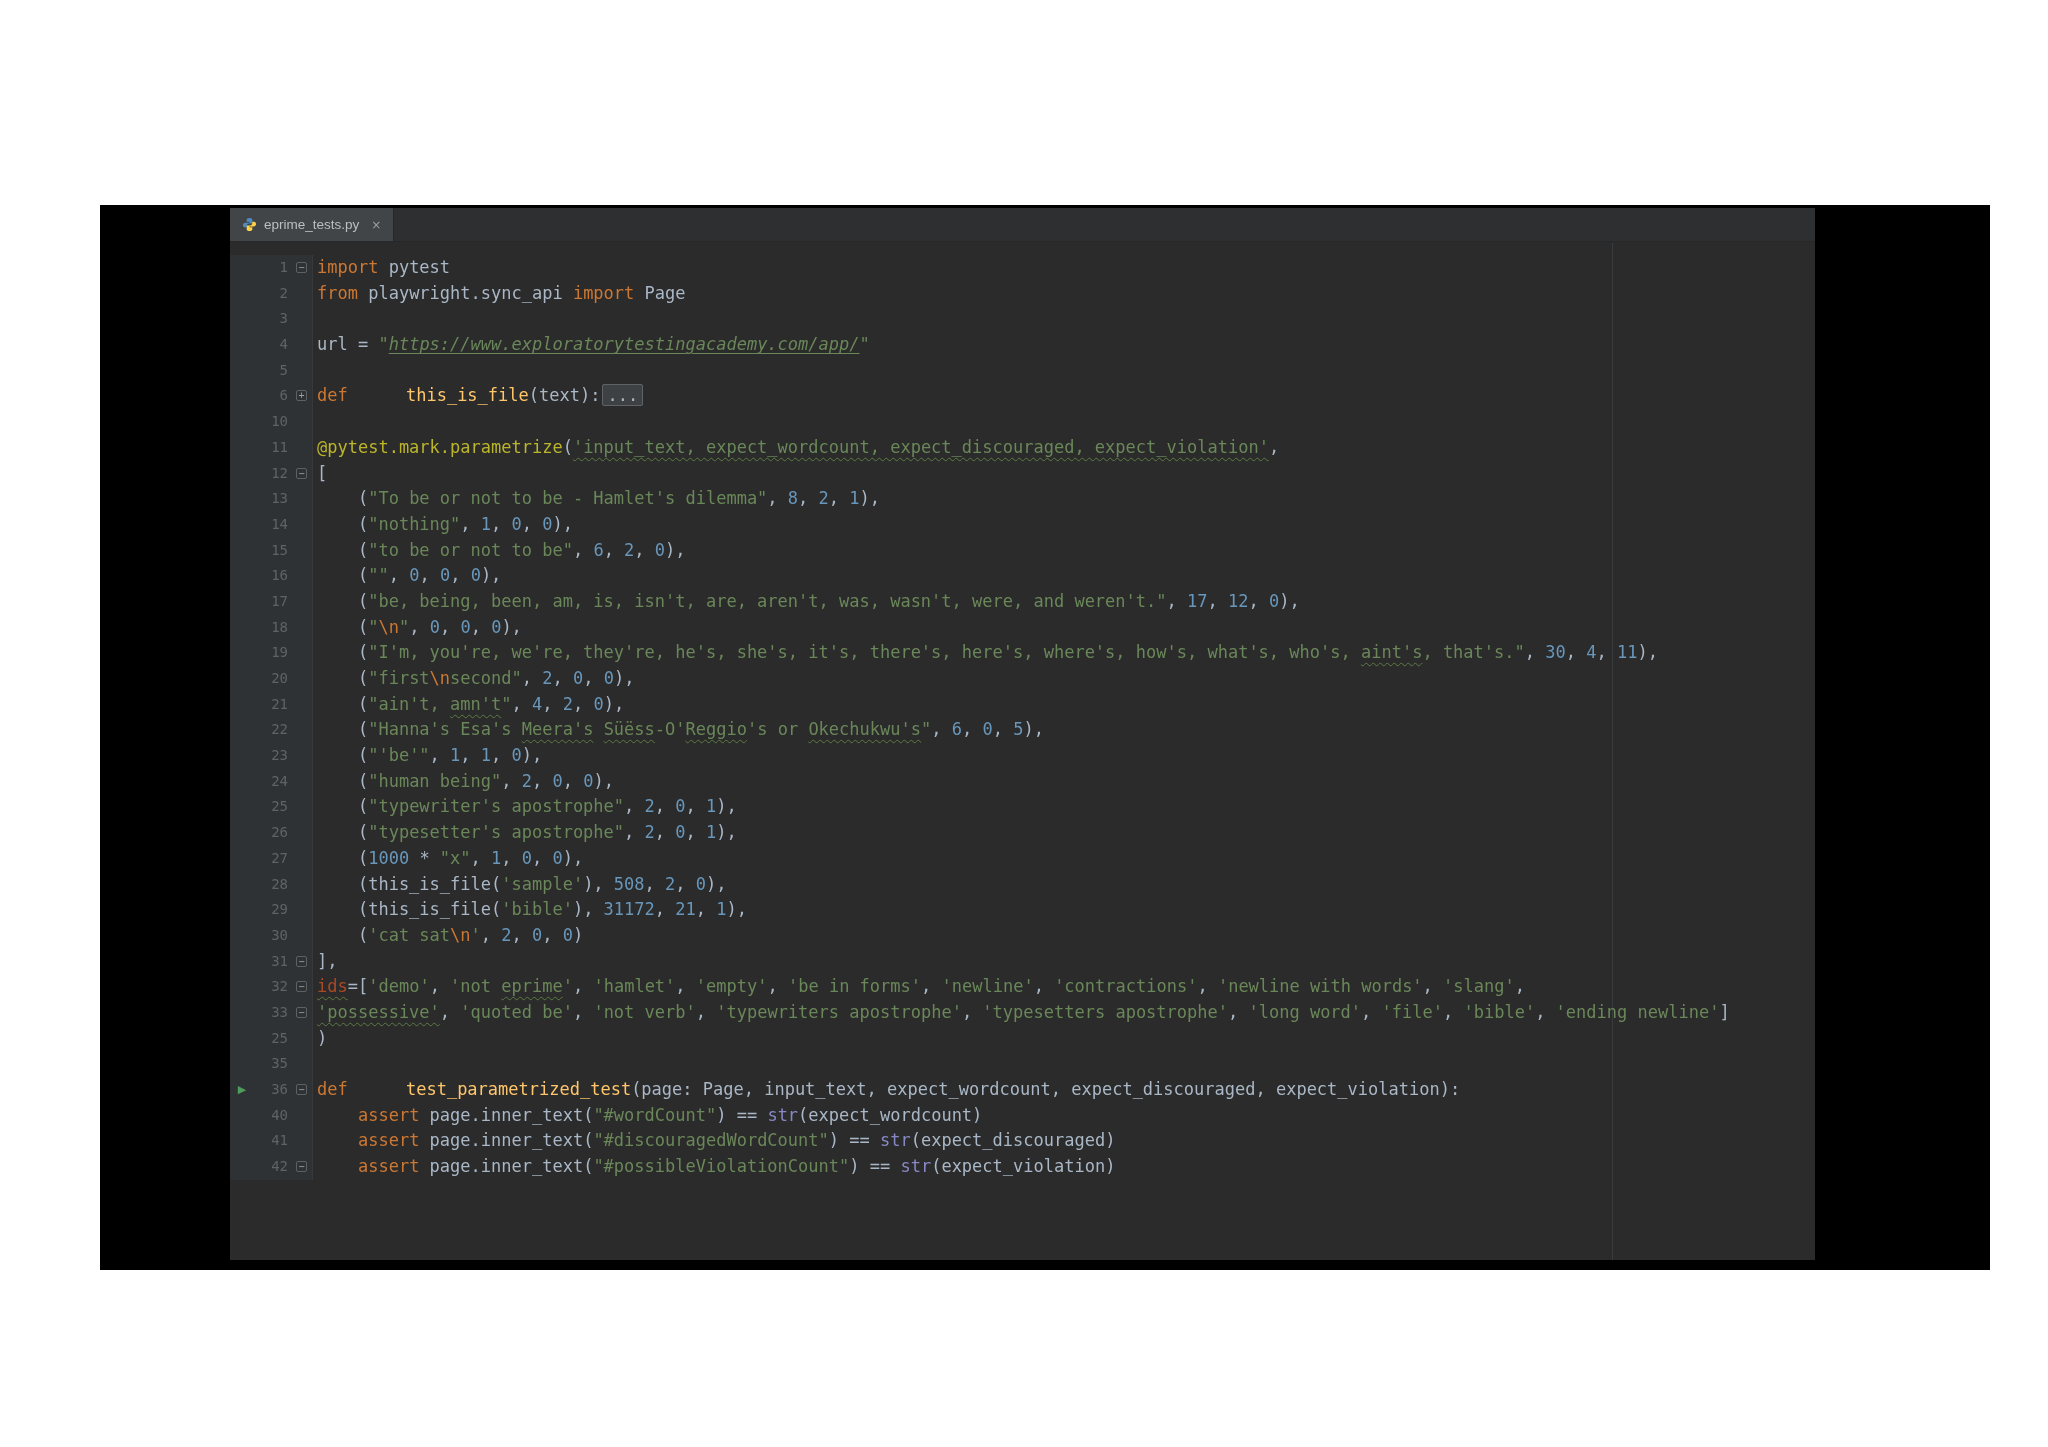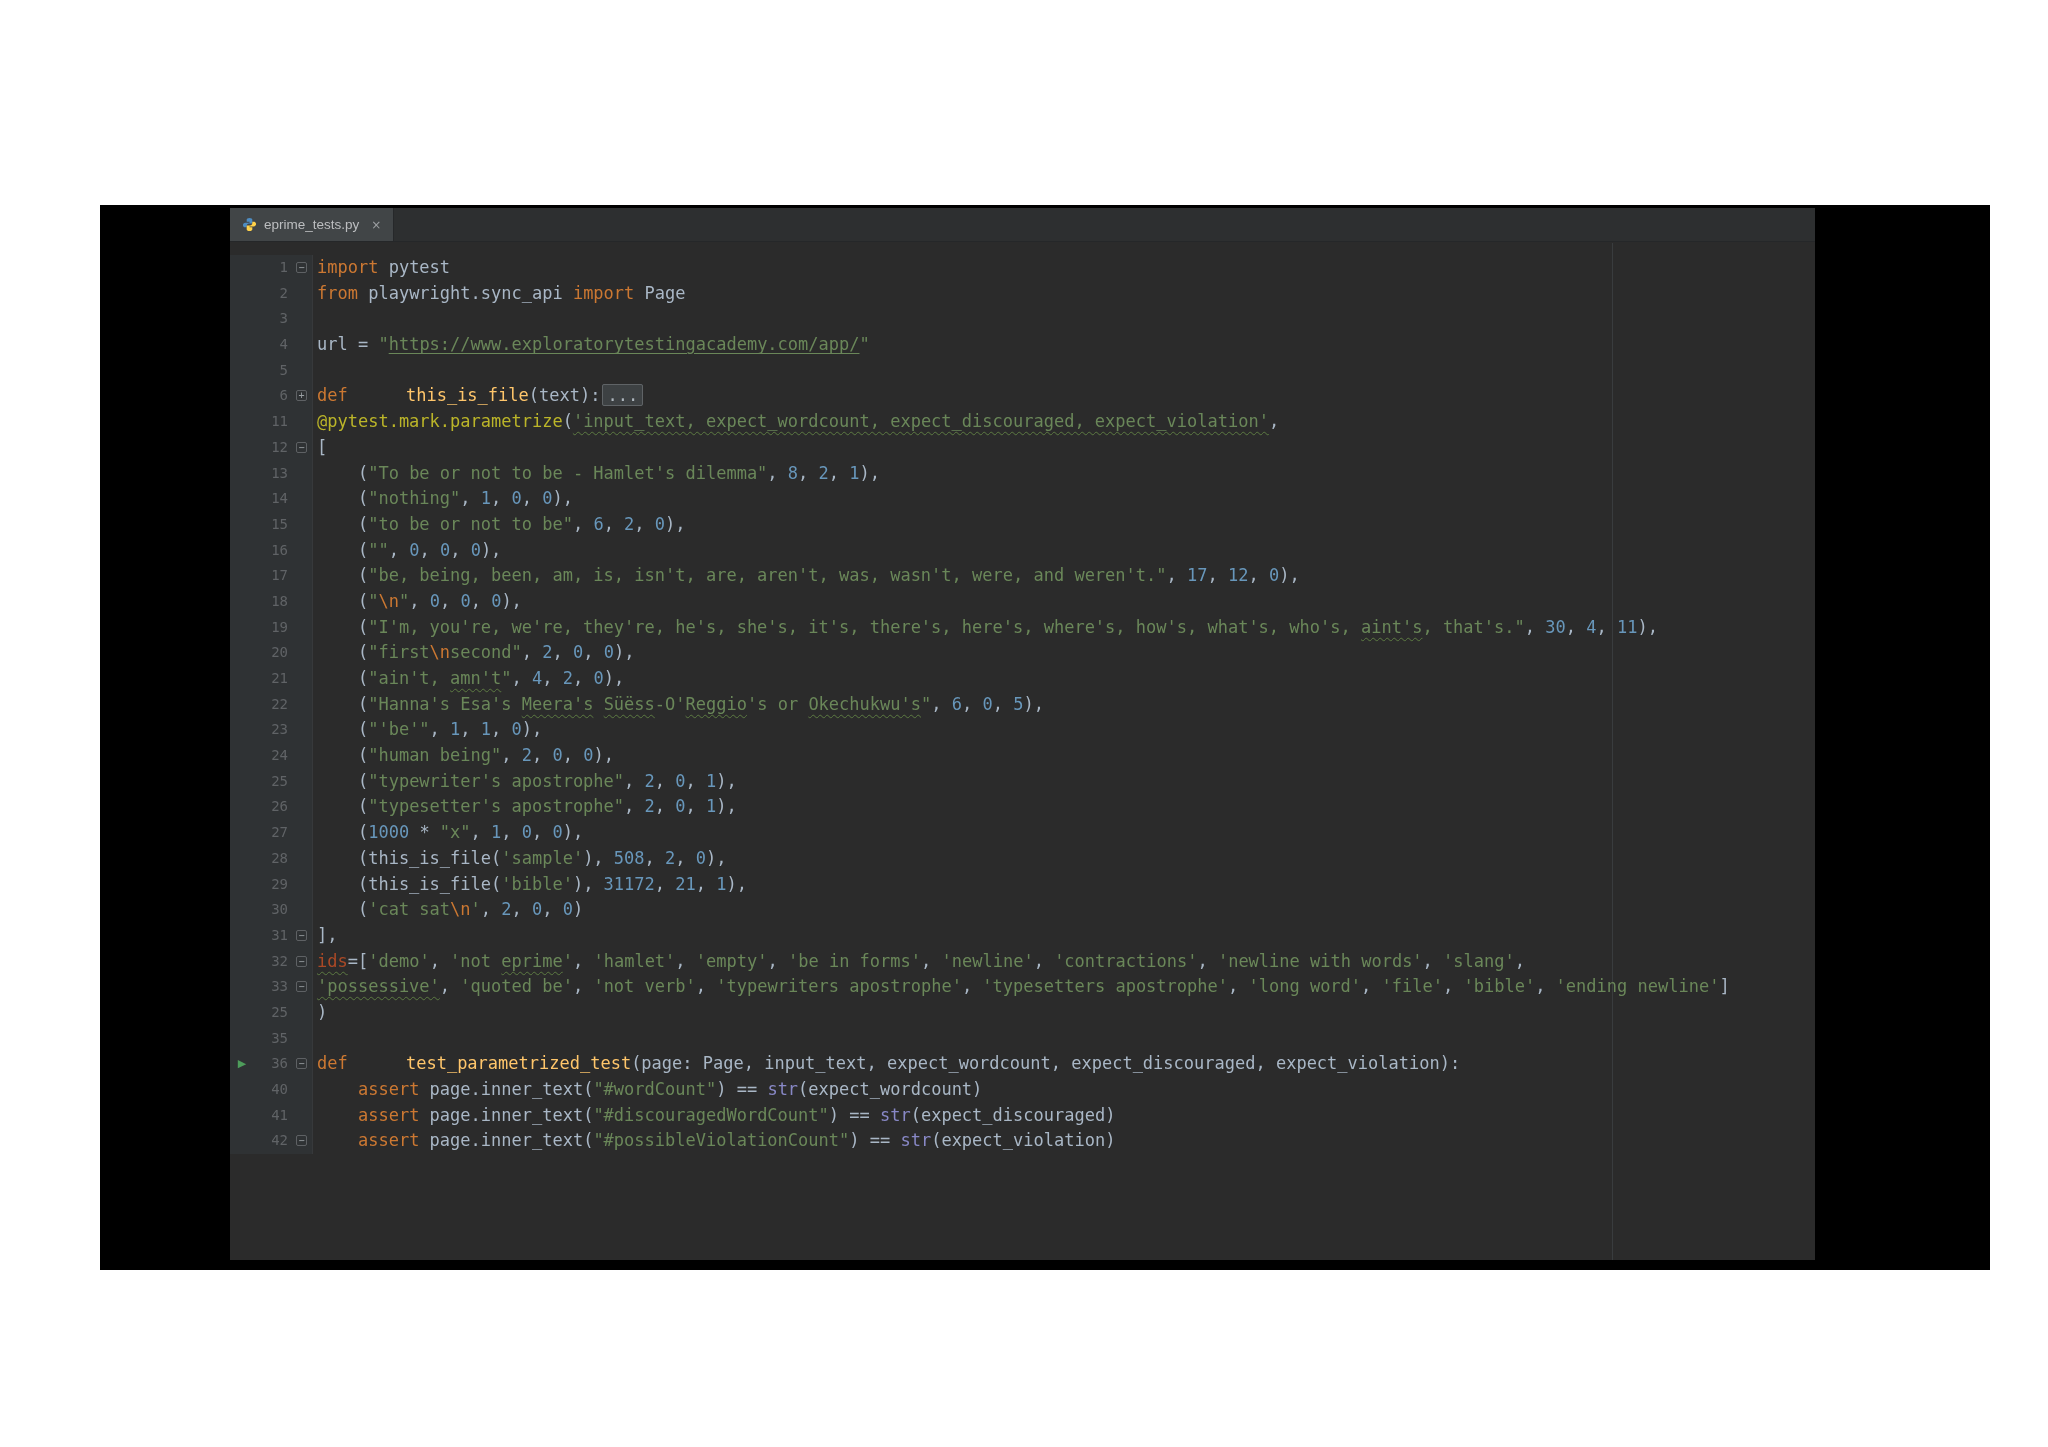--- a/index.html
+++ b/index.html
@@ -25,21 +25,21 @@
   .tok.k,.tok.e{color:var(--kw,#cc7832);}
   .tok.d{color:var(--def,#a9b7c6);}
   .tok.s{color:var(--str,#6a8759);}
   .tok.n{color:var(--num,#6897bb);}
   .tok.dc{color:var(--dec,#bbb529);}
   .tok.f{color:var(--fn,#ffc66b);margin-left:48px;}
   .tok.b{color:var(--bi,#8888c6);}
   .tok.a{color:var(--ka,#aa4926);}
   .tok.w{text-decoration:underline;text-decoration-style:wavy;text-decoration-color:var(--wavy,#5c7a42);
          text-decoration-thickness:1px;text-underline-offset:4px;}
-  .tok.ul{text-decoration:underline;text-underline-offset:3px;}
+  .tok.ul{text-decoration:underline;text-underline-offset:3px;font-style:italic;}
   .tok.du{text-decoration-style:dashed;text-decoration-color:#6f7274;
           text-decoration-thickness:1px;text-underline-offset:4px;}
   .tok.fold{background:#3d4143;border:1px solid #5f6366;border-radius:2px;padding:0 4px;margin-left:2px;color:#adb6bd;cursor:pointer;}
   .pyicon{display:inline-flex;width:15px;height:15px;}
 </style>
 </head>
 <body>
 
 <div class="screen">
   <div class="editor">
@@ -57,20 +57,21 @@
     </div>
     <div class="guide"></div>
     <div class="code-area">
       <div>
           <div class="row"><span class="gutter"><span class="run-col"></span><span class="num">1</span><span class="fold-col"><span class="fold-box">−</span></span></span><span class="code"><span class="tok k">import</span><span class="tok d"> pytest</span></span></div>
           <div class="row"><span class="gutter"><span class="run-col"></span><span class="num">2</span><span class="fold-col"></span></span><span class="code"><span class="tok k">from</span><span class="tok d"> playwright.sync_api </span><span class="tok k">import</span><span class="tok d"> Page</span></span></div>
           <div class="row"><span class="gutter"><span class="run-col"></span><span class="num">3</span><span class="fold-col"></span></span><span class="code"></span></div>
           <div class="row"><span class="gutter"><span class="run-col"></span><span class="num">4</span><span class="fold-col"></span></span><span class="code"><span class="tok d">url = </span><span class="tok s">"</span><span class="tok s ul">https://www.exploratorytestingacademy.com/app/</span><span class="tok s">"</span></span></div>
           <div class="row"><span class="gutter"><span class="run-col"></span><span class="num">5</span><span class="fold-col"></span></span><span class="code"></span></div>
           <div class="row"><span class="gutter"><span class="run-col"></span><span class="num">6</span><span class="fold-col"><span class="fold-box">+</span></span></span><span class="code"><span class="tok k du">def </span><span class="tok f du">this_is_file</span><span class="tok d du">(text):</span><span class="tok fold">...</span></span></div>
+          <div class="row"><span class="gutter"><span class="run-col"></span><span class="num">10</span><span class="fold-col"></span></span><span class="code"></span></div>
           <div class="row"><span class="gutter"><span class="run-col"></span><span class="num">11</span><span class="fold-col"></span></span><span class="code"><span class="tok dc du">@pytest.mark.parametrize</span><span class="tok d">(</span><span class="tok s w">'input_text, expect_wordcount, expect_discouraged, expect_violation'</span><span class="tok d">,</span></span></div>
           <div class="row"><span class="gutter"><span class="run-col"></span><span class="num">12</span><span class="fold-col"><span class="fold-box">−</span></span></span><span class="code"><span class="tok d">[</span></span></div>
           <div class="row"><span class="gutter"><span class="run-col"></span><span class="num">13</span><span class="fold-col"></span></span><span class="code"><span class="tok d">    (</span><span class="tok s">"To be or not to be - Hamlet's dilemma"</span><span class="tok d">, </span><span class="tok n">8</span><span class="tok d">, </span><span class="tok n">2</span><span class="tok d">, </span><span class="tok n">1</span><span class="tok d">),</span></span></div>
           <div class="row"><span class="gutter"><span class="run-col"></span><span class="num">14</span><span class="fold-col"></span></span><span class="code"><span class="tok d">    (</span><span class="tok s">"nothing"</span><span class="tok d">, </span><span class="tok n">1</span><span class="tok d">, </span><span class="tok n">0</span><span class="tok d">, </span><span class="tok n">0</span><span class="tok d">),</span></span></div>
           <div class="row"><span class="gutter"><span class="run-col"></span><span class="num">15</span><span class="fold-col"></span></span><span class="code"><span class="tok d">    (</span><span class="tok s">"to be or not to be"</span><span class="tok d">, </span><span class="tok n">6</span><span class="tok d">, </span><span class="tok n">2</span><span class="tok d">, </span><span class="tok n">0</span><span class="tok d">),</span></span></div>
           <div class="row"><span class="gutter"><span class="run-col"></span><span class="num">16</span><span class="fold-col"></span></span><span class="code"><span class="tok d">    (</span><span class="tok s">""</span><span class="tok d">, </span><span class="tok n">0</span><span class="tok d">, </span><span class="tok n">0</span><span class="tok d">, </span><span class="tok n">0</span><span class="tok d">),</span></span></div>
           <div class="row"><span class="gutter"><span class="run-col"></span><span class="num">17</span><span class="fold-col"></span></span><span class="code"><span class="tok d">    (</span><span class="tok s">"be, being, been, am, is, isn't, are, aren't, was, wasn't, were, and weren't."</span><span class="tok d">, </span><span class="tok n">17</span><span class="tok d">, </span><span class="tok n">12</span><span class="tok d">, </span><span class="tok n">0</span><span class="tok d">),</span></span></div>
           <div class="row"><span class="gutter"><span class="run-col"></span><span class="num">18</span><span class="fold-col"></span></span><span class="code"><span class="tok d">    (</span><span class="tok s">"</span><span class="tok e">\n</span><span class="tok s">"</span><span class="tok d">, </span><span class="tok n">0</span><span class="tok d">, </span><span class="tok n">0</span><span class="tok d">, </span><span class="tok n">0</span><span class="tok d">),</span></span></div>
           <div class="row"><span class="gutter"><span class="run-col"></span><span class="num">19</span><span class="fold-col"></span></span><span class="code"><span class="tok d">    (</span><span class="tok s">"I'm, you're, we're, they're, he's, she's, it's, there's, here's, where's, how's, what's, who's, </span><span class="tok s w">aint's</span><span class="tok s">, that's."</span><span class="tok d">, </span><span class="tok n">30</span><span class="tok d">, </span><span class="tok n">4</span><span class="tok d">, </span><span class="tok n">11</span><span class="tok d">),</span></span></div>
           <div class="row"><span class="gutter"><span class="run-col"></span><span class="num">20</span><span class="fold-col"></span></span><span class="code"><span class="tok d">    (</span><span class="tok s">"first</span><span class="tok e">\n</span><span class="tok s">second"</span><span class="tok d">, </span><span class="tok n">2</span><span class="tok d">, </span><span class="tok n">0</span><span class="tok d">, </span><span class="tok n">0</span><span class="tok d">),</span></span></div>

